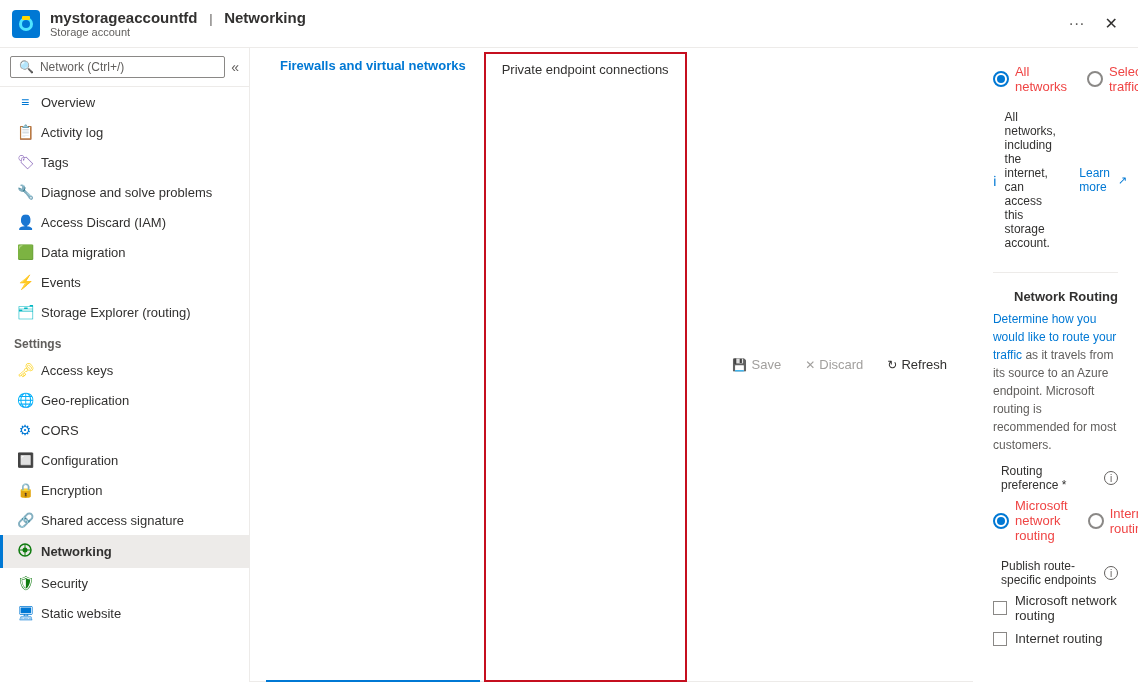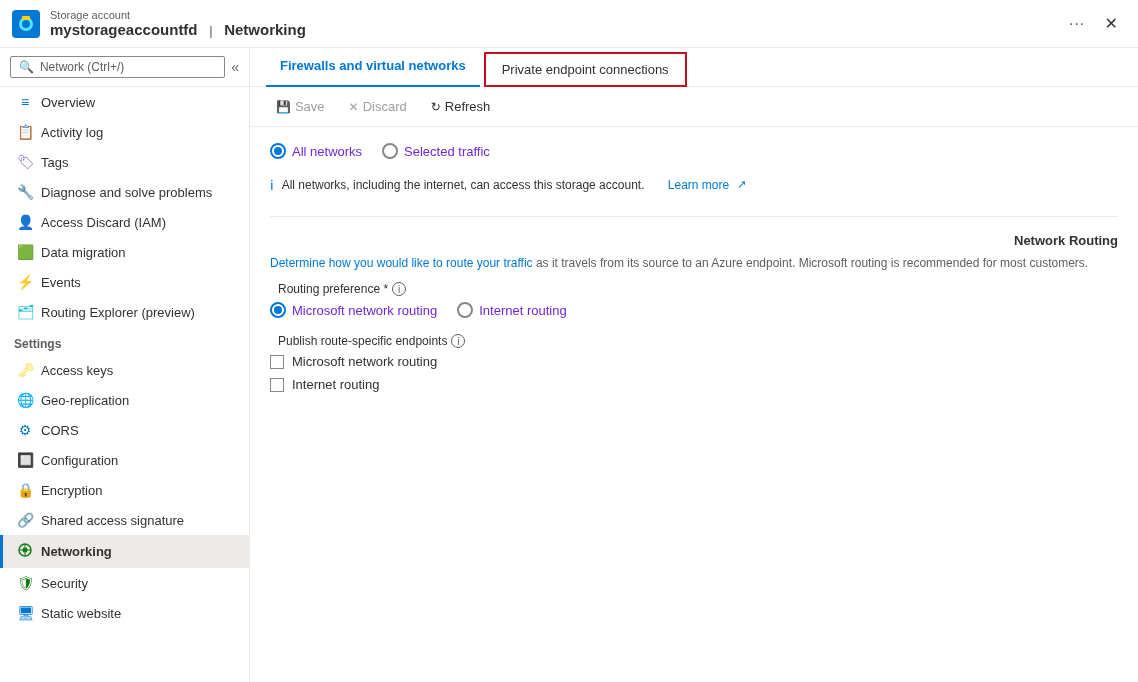--- a/index.html
+++ b/index.html
@@ -36,21 +36,21 @@
     .sidebar-item.active { background: #edebe9; border-left: 3px solid #0078d4; font-weight: 600; }
     .sidebar-item.active .item-icon { color: #0078d4; }
     .sidebar-item .item-icon { width: 16px; text-align: center; font-size: 14px; flex-shrink: 0; }
     .sidebar-section-label { padding: 10px 14px 4px; font-size: 12px; font-weight: 600; color: #605e5c; }
 
     
     .sidebar-scroll::-webkit-scrollbar { width: 6px; }
     .sidebar-scroll::-webkit-scrollbar-thumb { background: #c8c6c4; border-radius: 3px; }
 
     
-    .content { flex: 1; display: flex; flex-direction: column; overflow: hidden; background: #fff; }
+    .content { flex: 1; display: flex; flex-direction: row; overflow: hidden; background: #fff; }
 
     
     .tabs { display: flex; border-bottom: 1px solid #edebe9; padding: 0 16px; background: #fff; }
     .tab {
       padding: 10px 14px; cursor: pointer; color: #605e5c; font-size: 13px; font-weight: 400;
       border-bottom: 2px solid transparent; margin-bottom: -1px;
     }
     .tab.active { color: #0078d4; border-bottom: 2px solid #0078d4; font-weight: 600; }
 
     
@@ -69,21 +69,21 @@
     .radio-group { display: flex; align-items: center; gap: 20px; margin-bottom: 10px; }
     .radio-item { display: flex; align-items: center; gap: 6px; cursor: pointer; }
     .radio-circle {
       width: 16px; height: 16px; border-radius: 50%; border: 2px solid #0078d4;
       display: flex; align-items: center; justify-content: center; flex-shrink: 0;
     }
     .radio-circle.selected::after {
       content: ''; width: 8px; height: 8px; border-radius: 50%; background: #0078d4;
     }
     .radio-circle.unselected { border-color: #8a8886; }
-    .radio-label { font-size: 13px; color: #6d28d9; }
+    .radio-label { font-size: 13px; color: #ef4444; }
 
     .info-banner { display: flex; align-items: center; gap: 8px; padding: 6px 0; color: #323130; font-size: 12px; margin-bottom: 14px; }
     .info-icon { color: #0078d4; font-size: 14px; flex-shrink: 0; }
     .info-link { color: #0078d4; text-decoration: none; cursor: pointer; }
 
     .section-title { font-size: 13px; font-weight: 600; color: #323130; margin-bottom: 6px; text-align: right; }
     .section-desc { font-size: 12px; color: #605e5c; margin-bottom: 10px; line-height: 1.5; }
 
     .field-label { font-size: 12px; color: #323130; margin-bottom: 6px; display: flex; align-items: center; gap: 4px; margin-left: 8px; }
     .info-circle { 
@@ -115,26 +115,26 @@
 <div class="title-bar">
   <div class="title-bar-logo">
     <svg width="28" height="28" viewBox="0 0 28 28">
       <rect width="28" height="28" rx="4" fill="#0078d4"></rect>
       <circle cx="14" cy="14" r="7" fill="#50e6ff"></circle>
       <circle cx="14" cy="14" r="4" fill="#0078d4"></circle>
       <rect x="10" y="6" width="8" height="4" rx="1" fill="#ffd700"></rect>
     </svg>
   </div>
   <div class="title-bar-info">
-    <div style="font-size:11px;color:#605e5c;">Storage account</div>
     <div>
       <span style="font-size:15px;font-weight:600;color:#323130;">mystorageaccountfd</span>
       <span style="margin:0 8px;color:#605e5c;">|</span>
       <span style="font-size:15px;font-weight:600;color:#323130;">Networking</span>
     </div>
+    <div style="font-size:11px;color:#605e5c;">Storage account</div>
   </div>
   <span class="title-bar-ellipsis">···</span>
   <span class="title-bar-close">✕</span>
 </div>
 
 <div class="main-layout">
 
   <div class="sidebar">
     <div style="display:flex;align-items:center;padding:8px 10px;gap:6px;border-bottom:1px solid #edebe9;">
       <div class="search-box" style="flex:1;">
@@ -168,21 +168,21 @@
       <div class="sidebar-item">
         <span class="item-icon icon-green">🟩</span>
         <span>Data migration</span>
       </div>
       <div class="sidebar-item">
         <span class="item-icon icon-yellow">⚡</span>
         <span>Events</span>
       </div>
       <div class="sidebar-item">
         <span class="item-icon icon-teal">🗂</span>
-        <span>Routing Explorer (preview)</span>
+        <span>Storage Explorer (routing)</span>
       </div>
 
       <div class="sidebar-section-label">Settings</div>
 
       <div class="sidebar-item">
         <span class="item-icon icon-yellow">🗝</span>
         <span>Access keys</span>
       </div>
       <div class="sidebar-item">
         <span class="item-icon icon-blue">🌐</span>

